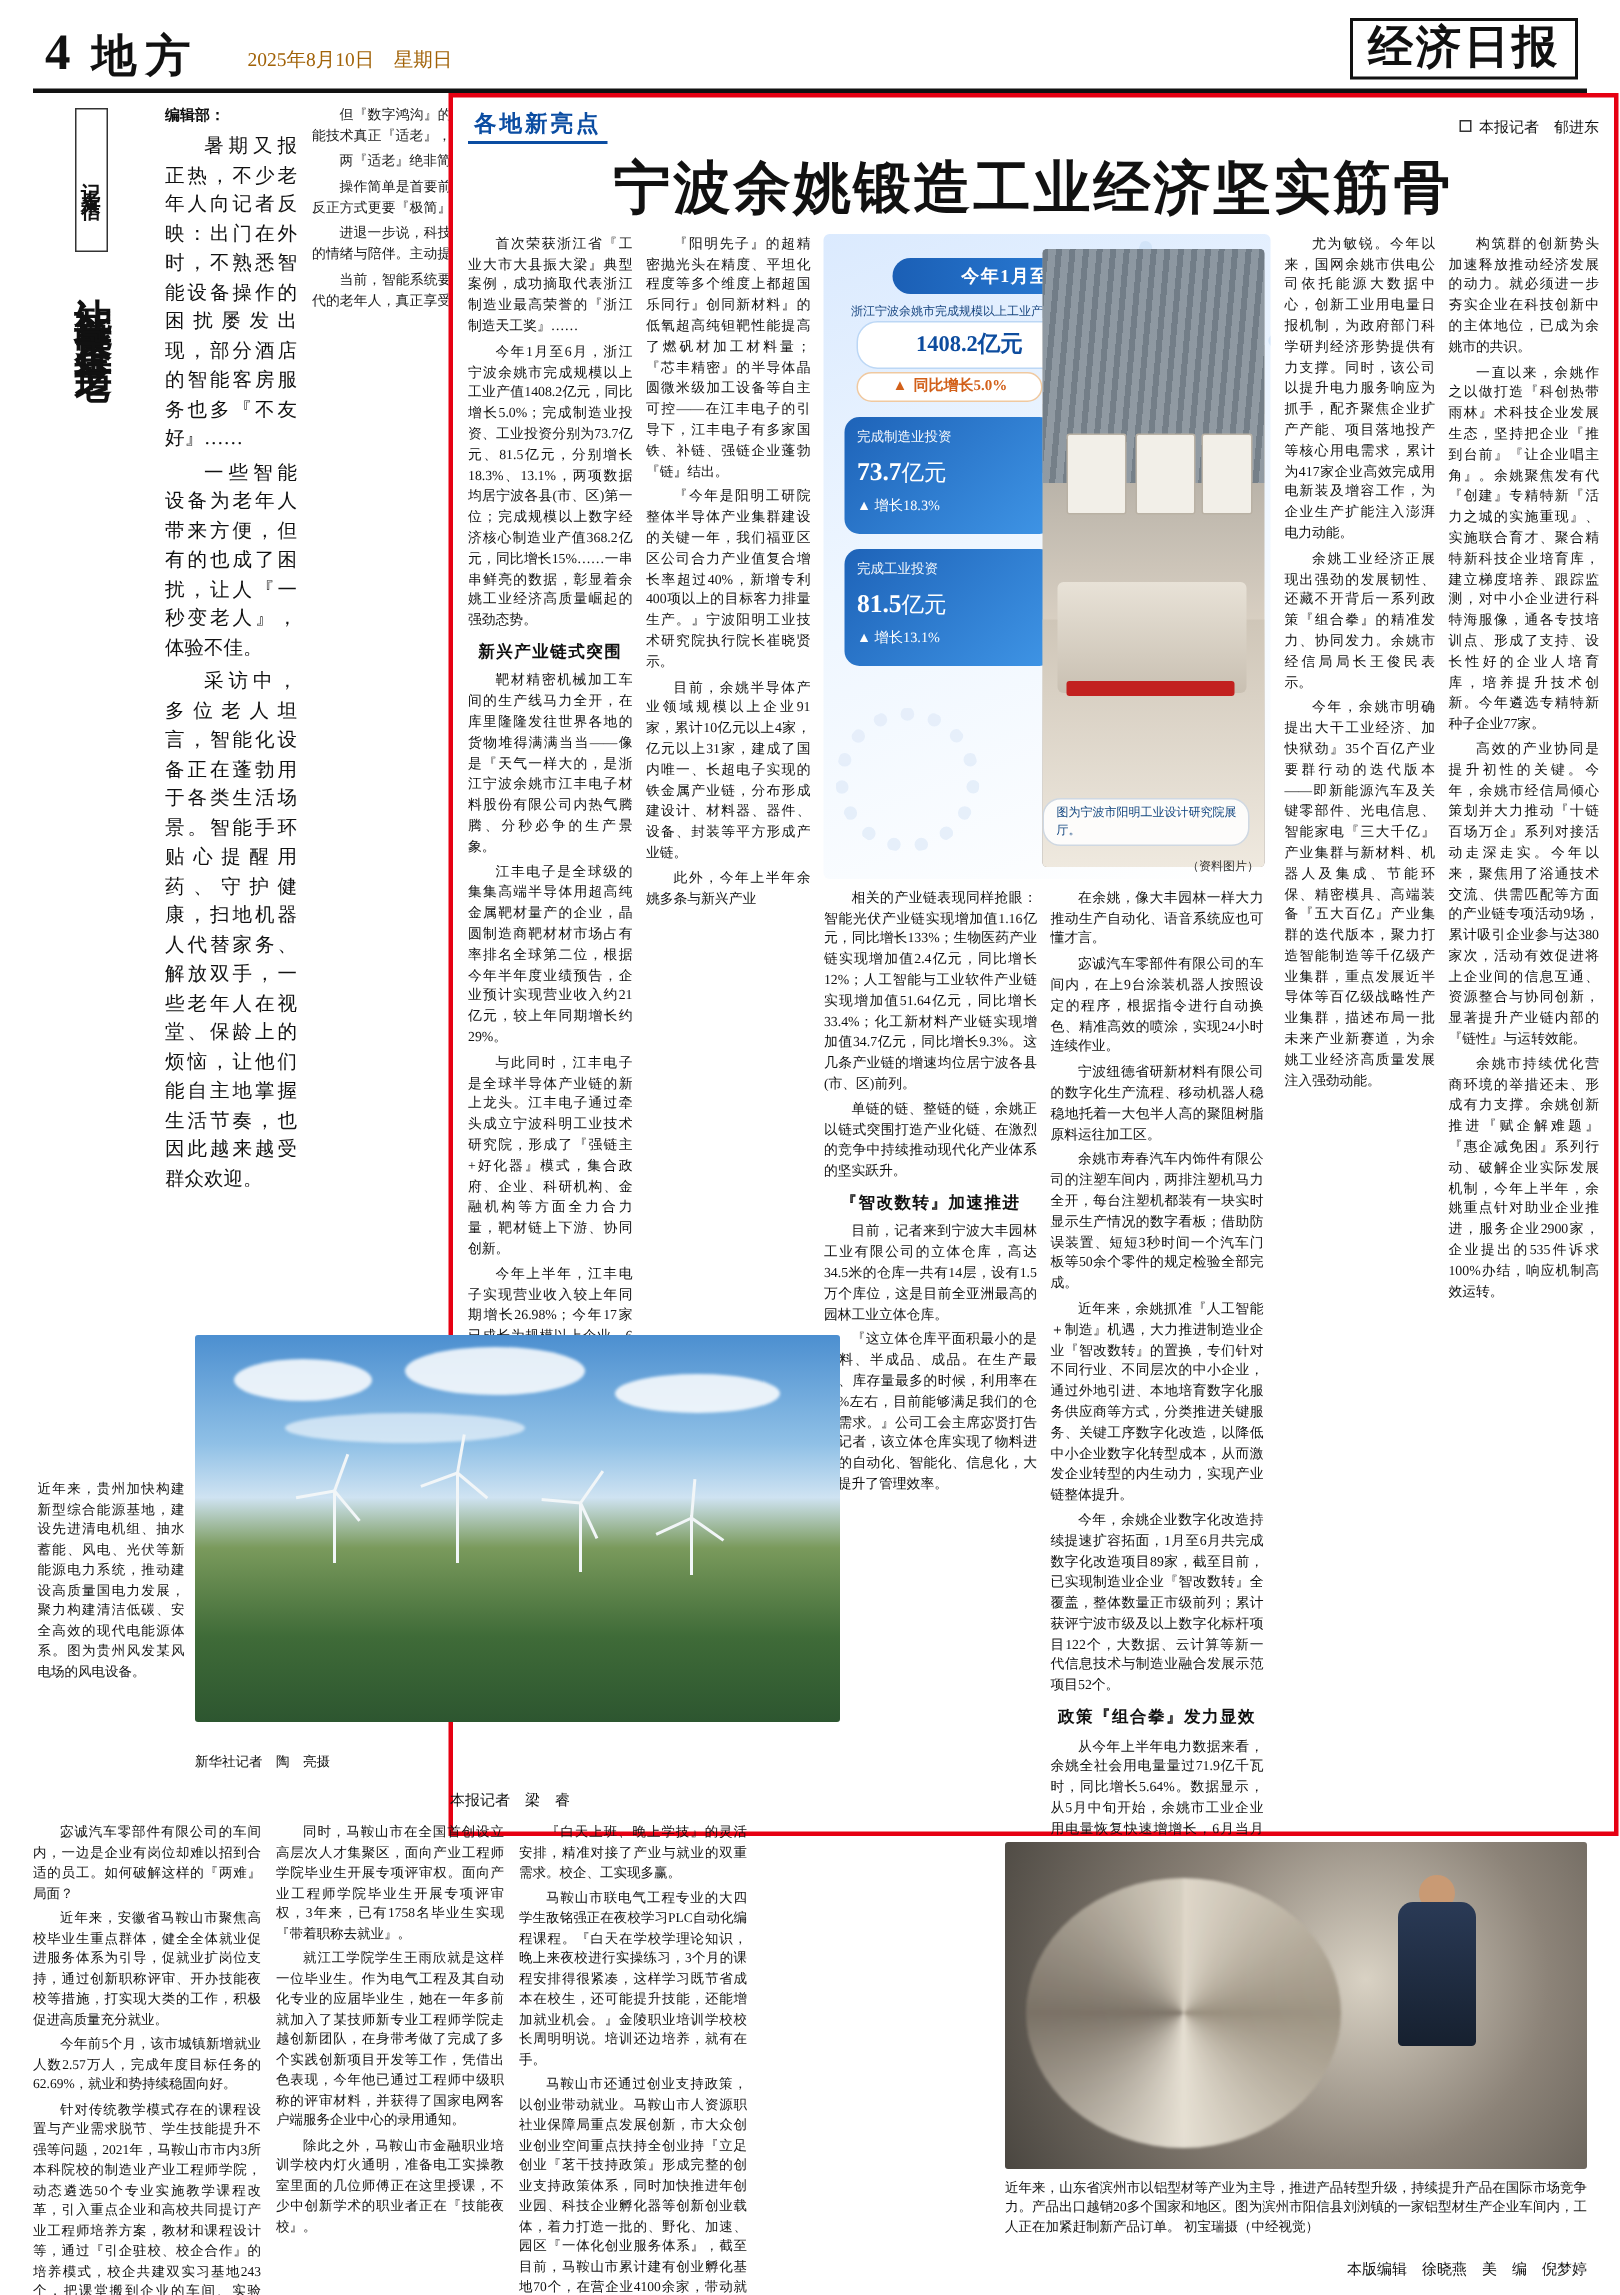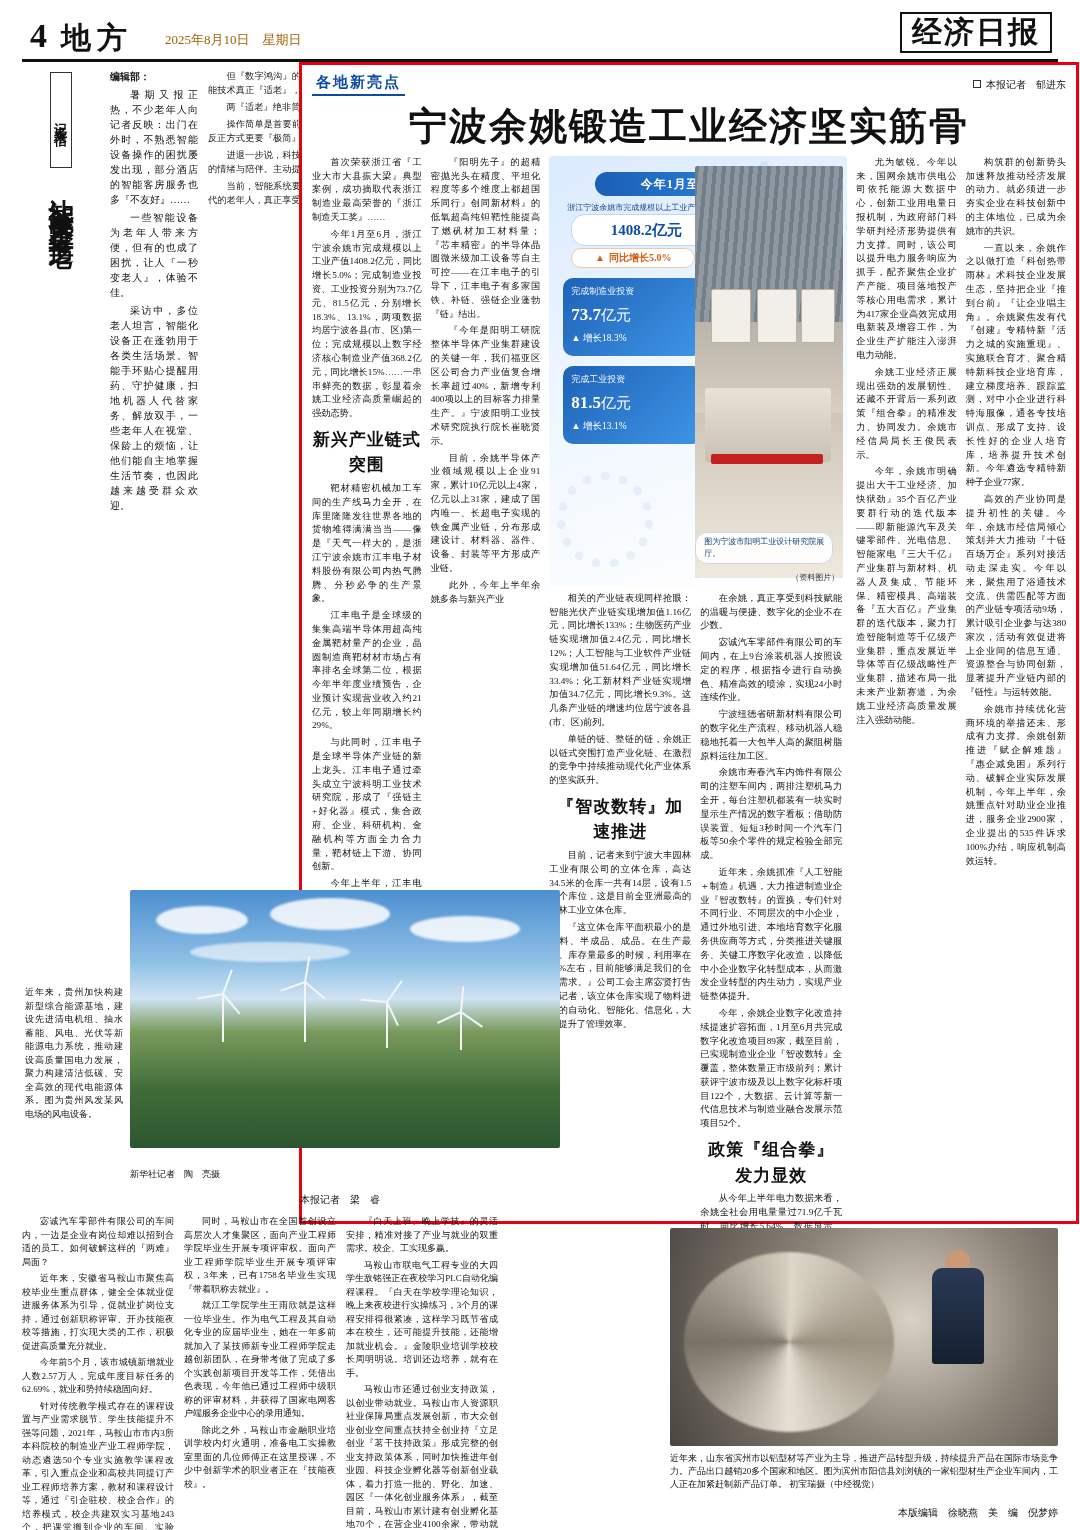--- a/index.html
+++ b/index.html
@@ -29,42 +29,42 @@
     border:2px solid #111; padding:2px 10px 4px; line-height:1.05;
   }
 
   
   .ctext {
     font-size:9.2px; line-height:1.52; text-align:justify;
     color:#1a1a1a; letter-spacing:0.1px;
   }
   .ctext p { margin:0 0 3px 0; text-indent:2em; }
   .sub-head {
-    text-align:center; font-weight:bold; font-size:17px;
+    text-align:center; font-weight:bold; font-size:11px;
     margin:6px 0 4px; letter-spacing:1px;
   }
   .sig { text-align:right; font-size:9.2px; margin-top:5px; }
 
   
   .letters-row { display:flex; gap:10px; margin-top:8px; height:800px; }
   .col-letter { width:78px; flex:none; position:relative; }
   .vert-tag {
     writing-mode:vertical-rl; text-orientation:upright;
     font-size:13px; letter-spacing:4px; font-weight:bold;
     border:1px solid #333; padding:6px 2px; height:96px;
     margin:2px auto 10px; display:block; width:22px; text-align:center;
   }
   .vert-title {
     writing-mode:vertical-rl; text-orientation:upright;
     font-size:25px; font-weight:bold; letter-spacing:5px;
     line-height:1.25; height:640px; margin:0 auto;
   }
   .col-editor { width:88px; flex:none; }
   .editor-label { font-size:10px; font-weight:bold; margin-bottom:3px; }
-  .editor-box { font-size:10px; line-height:1.5; text-align:justify; }
+  .editor-box { font-size:13px; line-height:1.5; text-align:justify; }
   .editor-box p { margin:0 0 3px; text-indent:2em; }
   .col-letter-body { width:auto; flex:1; }
 
   
   .feature {
     position:absolute; left:278px; top:62px; width:780px; height:1162px;
     border:3px solid #e60012; background:#fff; padding:8px 10px 6px;margin-left:21px;
   }
   .feat-top { display:flex; align-items:center; justify-content:space-between; }
   .feat-kicker {
@@ -308,21 +308,21 @@
 
         <div style="display:flex; gap:9px;">
           <div style="width:142px;">
             <p>相关的产业链表现同样抢眼：智能光伏产业链实现增加值1.16亿元，同比增长133%；生物医药产业链实现增加值2.4亿元，同比增长12%；人工智能与工业软件产业链实现增加值51.64亿元，同比增长33.4%；化工新材料产业链实现增加值34.7亿元，同比增长9.3%。这几条产业链的增速均位居宁波各县(市、区)前列。</p>
             <p>单链的链、整链的链，余姚正以链式突围打造产业化链、在激烈的竞争中持续推动现代化产业体系的坚实跃升。</p>
             <div class="sub-head">『智改数转』加速推进</div>
             <p>目前，记者来到宁波大丰园林工业有限公司的立体仓库，高达34.5米的仓库一共有14层，设有1.5万个库位，这是目前全亚洲最高的园林工业立体仓库。</p>
             <p>『这立体仓库平面积最小的是原料、半成品、成品。在生产最忙、库存量最多的时候，利用率在80%左右，目前能够满足我们的仓储需求。』公司工会主席宓贤打告诉记者，该立体仓库实现了物料进出的自动化、智能化、信息化，大大提升了管理效率。</p>
           </div>
           <div style="width:142px;">
-            <p>在余姚，真正享受到科技赋能的温暖与便捷、数字化的企业不在少数。</p>
+            <p>在余姚，像大丰园林一样大力推动生产自动化、语音系统应也可懂才言。</p>
             <p>宓诚汽车零部件有限公司的车间内，在上9台涂装机器人按照设定的程序，根据指令进行自动换色、精准高效的喷涂，实现24小时连续作业。</p>
             <p>宁波纽德省研新材料有限公司的数字化生产流程、移动机器人稳稳地托着一大包半人高的聚阻树脂原料运往加工区。</p>
             <p>余姚市寿春汽车内饰件有限公司的注塑车间内，两排注塑机马力全开，每台注塑机都装有一块实时显示生产情况的数字看板；借助防误装置、短短3秒时间一个汽车门板等50余个零件的规定检验全部完成。</p>
             <p>近年来，余姚抓准『人工智能＋制造』机遇，大力推进制造业企业『智改数转』的置换，专们针对不同行业、不同层次的中小企业，通过外地引进、本地培育数字化服务供应商等方式，分类推进关键服务、关键工序数字化改造，以降低中小企业数字化转型成本，从而激发企业转型的内生动力，实现产业链整体提升。</p>
             <p>今年，余姚企业数字化改造持续提速扩容拓面，1月至6月共完成数字化改造项目89家，截至目前，已实现制造业企业『智改数转』全覆盖，整体数量正市级前列；累计获评宁波市级及以上数字化标杆项目122个，大数据、云计算等新一代信息技术与制造业融合发展示范项目52个。</p>
             <div class="sub-head">政策『组合拳』发力显效</div>
             <p>从今年上半年电力数据来看，余姚全社会用电量量过71.9亿千瓦时，同比增长5.64%。数据显示，从5月中旬开始，余姚市工业企业用电量恢复快速增增长，6月当月工业用电量同比增长8.15%，显示出企业求越风用高的积极生产动力恢复能力。</p>
             <p>余姚作为工业重镇，辖区内的企业与园区是用电『大户』，对电力服务的『感知度』也</p>
           </div>
         </div>

